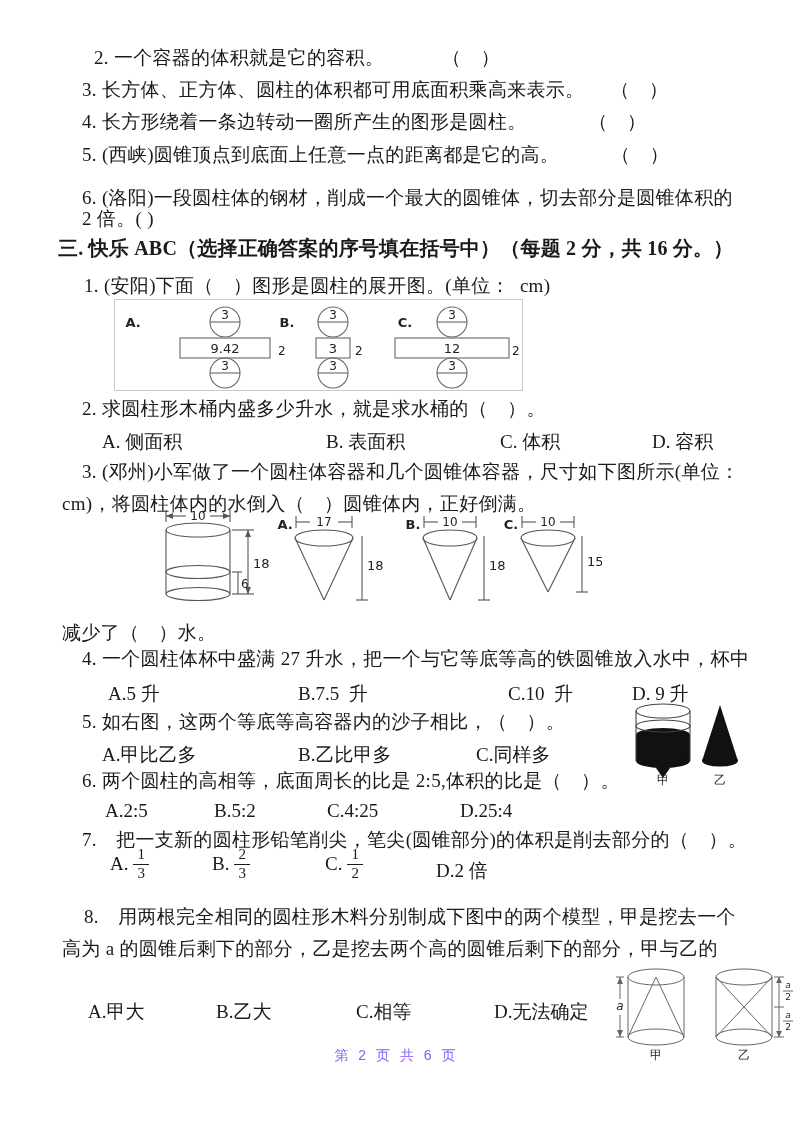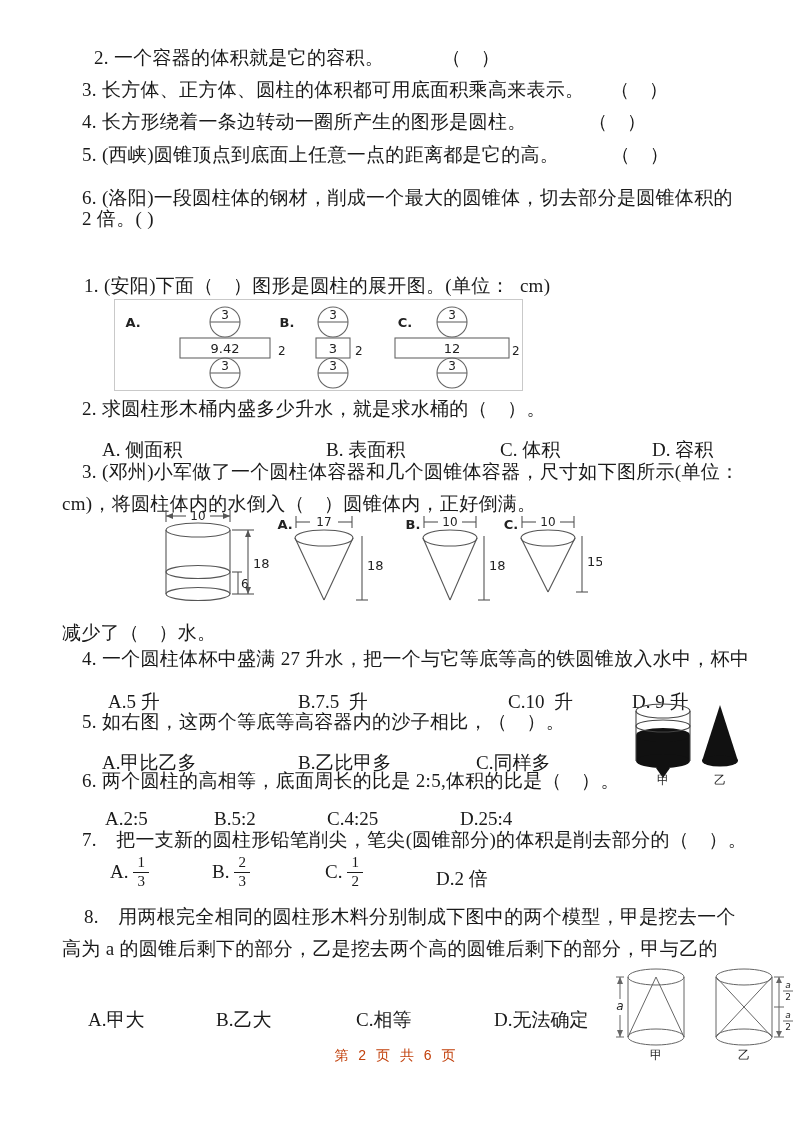--- a/index.html
+++ b/index.html
@@ -1,43 +1,44 @@
 <!DOCTYPE html>
 <html><head>
 <meta charset="utf-8">
 <style>
   html,body{margin:0;padding:0;background:#fff;}
   .page{position:relative;width:793px;height:1122px;background:#ffffff;overflow:hidden;
         font-family:"Liberation Serif","DejaVu Serif",serif;color:#1a1a1a;}
   .t{position:absolute;font-size:19px;line-height:24px;white-space:pre;letter-spacing:0.3px;}
   .heading{font-weight:bold;font-size:20px;letter-spacing:0.2px;}
   .bracket{display:inline-block;}
-  .opt{position:absolute;font-size:19px;white-space:pre;margin-top:8px;}
+  .opt{position:absolute;font-size:19px;white-space:pre;}
   .frac-opt{display:flex;align-items:center;}
   .frac{display:inline-block;text-align:center;margin-left:5px;font-size:15px;line-height:1.05;vertical-align:middle;}
   .frac .num{display:block;border-bottom:1.3px solid #1a1a1a;padding:0 4px 1px;}
   .frac .den{display:block;padding-top:1px;}
   .fig{position:absolute;}
   #fig1{border:1px solid #c9c9c9;background:#fff;}
   svg text{font-family:"DejaVu Sans","Liberation Sans",sans-serif;fill:#222;}
   .footer{position:absolute;top:1047px;left:0;width:100%;text-align:center;font-size:14px;
-          letter-spacing:3px;color:#c2410c;font-family:"Liberation Sans",sans-serif;}
+          letter-spacing:3px;color:#8b5cf6;font-family:"Liberation Sans",sans-serif;}
 </style>
 </head>
 <body>
 
 <div class="page">
 
   <div class="t" style="top:46px;left:94px"><span>2. 一个容器的体积就是它的容积。</span><span class="bracket" style="margin-left:58px">（　）</span></div>
   <div class="t" style="top:78px;left:82px"><span>3. 长方体、正方体、圆柱的体积都可用底面积乘高来表示。</span><span class="bracket" style="margin-left:26px">（　）</span></div>
   <div class="t" style="top:110px;left:82px"><span>4. 长方形绕着一条边转动一圈所产生的图形是圆柱。</span><span class="bracket" style="margin-left:62px">（　）</span></div>
   <div class="t" style="top:143px;left:82px"><span>5. (西峡)圆锥顶点到底面上任意一点的距离都是它的高。</span><span class="bracket" style="margin-left:52px">（　）</span></div>
   <div class="t" style="top:186px;left:82px">6. (洛阳)一段圆柱体的钢材，削成一个最大的圆锥体，切去部分是圆锥体积的</div>
   <div class="t" style="top:207px;left:82px">2 倍。( )</div>
 
+  <div class="t heading" style="top:236px;left:58px">三. 快乐 ABC（选择正确答案的序号填在括号中）（每题 2 分，共 16 分。）</div>
 
   <div class="t" style="top:274px;left:84px">1. (安阳)下面（　）图形是圆柱的展开图。(单位：  cm)</div>
 
   <svg id="fig1" class="fig" style="top:299px;left:114px" width="407" height="90" viewBox="0 0 407 90">
     <g stroke="#666" fill="none" stroke-width="1.1">
       <g>
         <circle cx="110" cy="22" r="15"></circle>
           <line x1="95" y1="22" x2="125" y2="22"></line>
         <rect x="65" y="38" width="90" height="20"></rect>
         <circle cx="110" cy="73" r="15"></circle>

